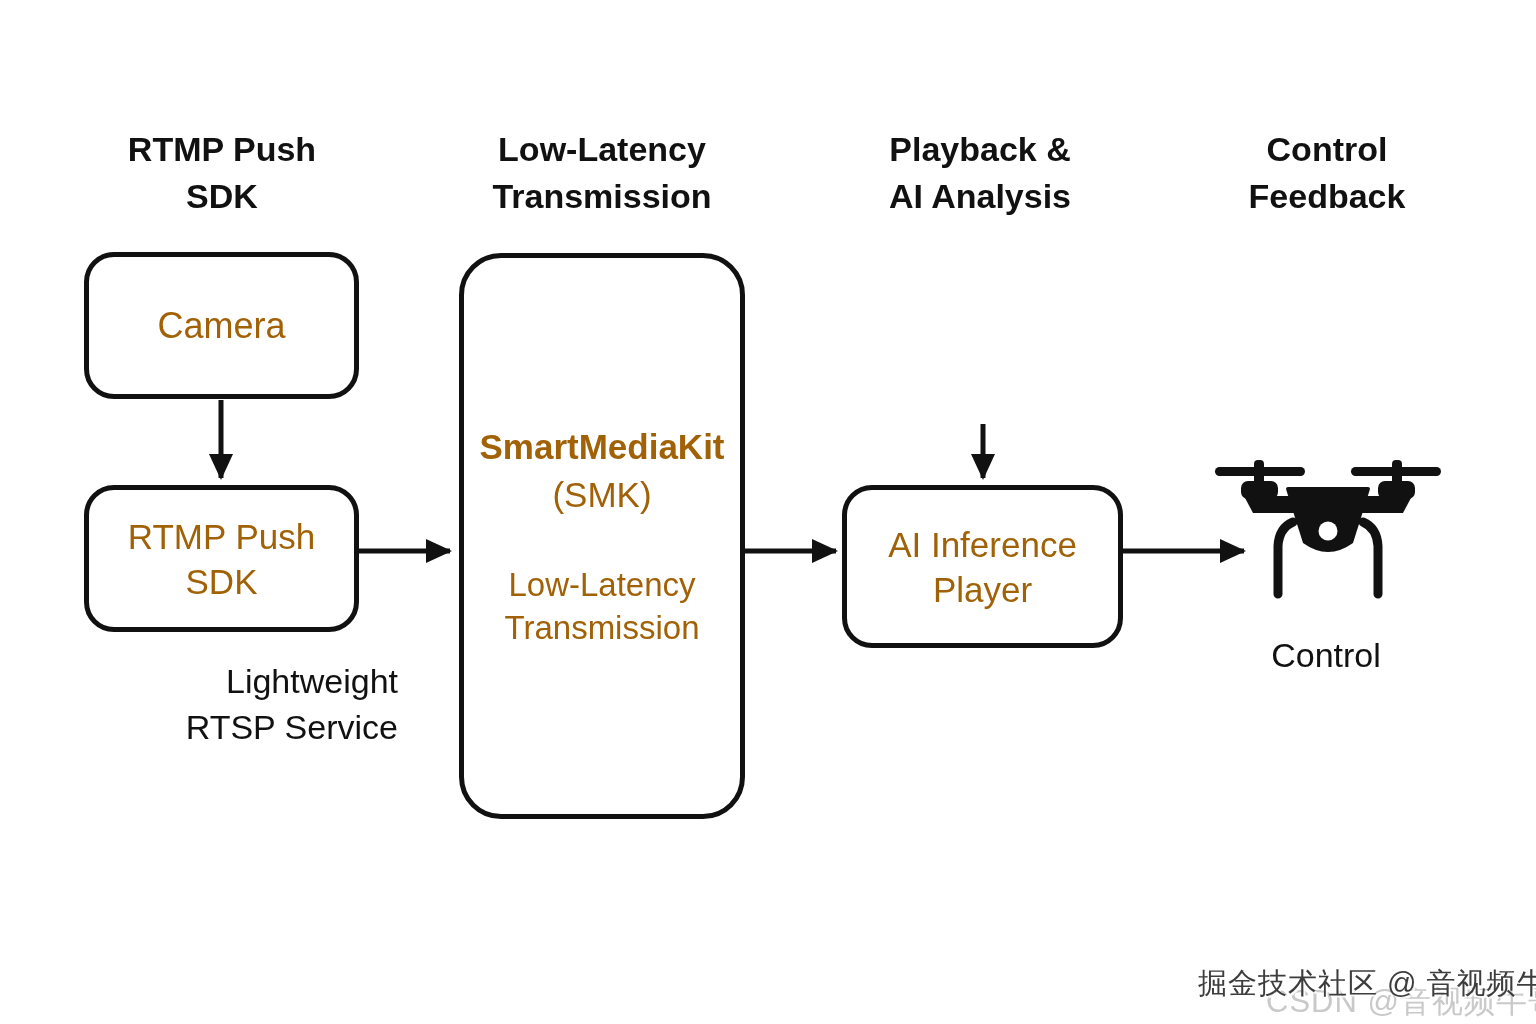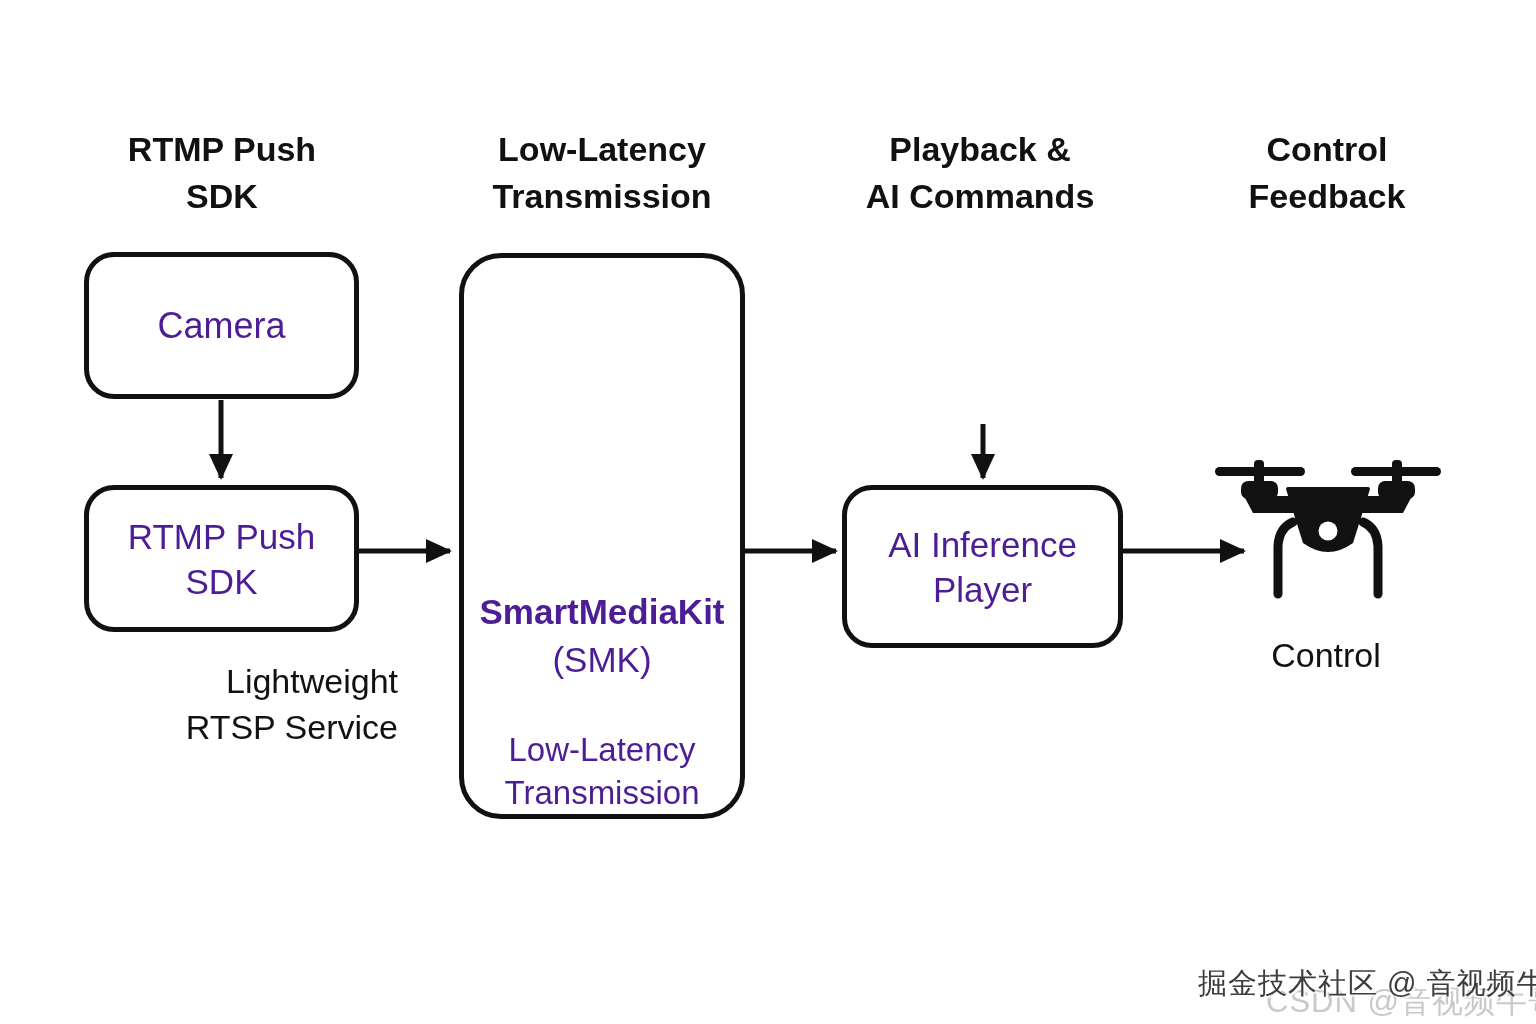--- a/index.html
+++ b/index.html
@@ -28,25 +28,25 @@
     border: 5px solid #111111;
     border-radius: 30px;
     background: #ffffff;
     display: flex;
     flex-direction: column;
     align-items: center;
     justify-content: center;
     text-align: center;
     font-size: 35px;
     line-height: 45px;
-    color: #4c1d95;
+    color: #a16207;
   }
   .node .bold { font-weight: 700; }
 
-  .smk-box { border-radius: 42px; justify-content: flex-end; }
+  .smk-box { border-radius: 42px; justify-content: center; }
   .smk-title { font-weight: 700; font-size: 35px; line-height: 48px; }
   .smk-abbr  { font-weight: 400; font-size: 35px; line-height: 48px; }
   .smk-desc  { font-weight: 400; font-size: 33px; line-height: 43px; margin-top: 44px; }
 
   .caption {
     width: 330px;
     text-align: center;
     font-size: 34px;
     font-weight: 400;
     line-height: 46px;
@@ -72,21 +72,21 @@
   <div class="abs col-header" style="left:57px; top:126px;">
     <div>RTMP Push</div>
     <div>SDK</div>
   </div>
   <div class="abs col-header" style="left:437px; top:126px;">
     <div>Low-Latency</div>
     <div>Transmission</div>
   </div>
   <div class="abs col-header" style="left:815px; top:126px;">
     <div>Playback &amp;</div>
-    <div>AI Commands</div>
+    <div>AI Analysis</div>
   </div>
   <div class="abs col-header" style="left:1162px; top:126px;">
     <div>Control</div>
     <div>Feedback</div>
   </div>
 
   <div class="abs node" style="left:84px; top:252px; width:275px; height:147px; font-size:36px;">
     <div>Camera</div>
   </div>
 

